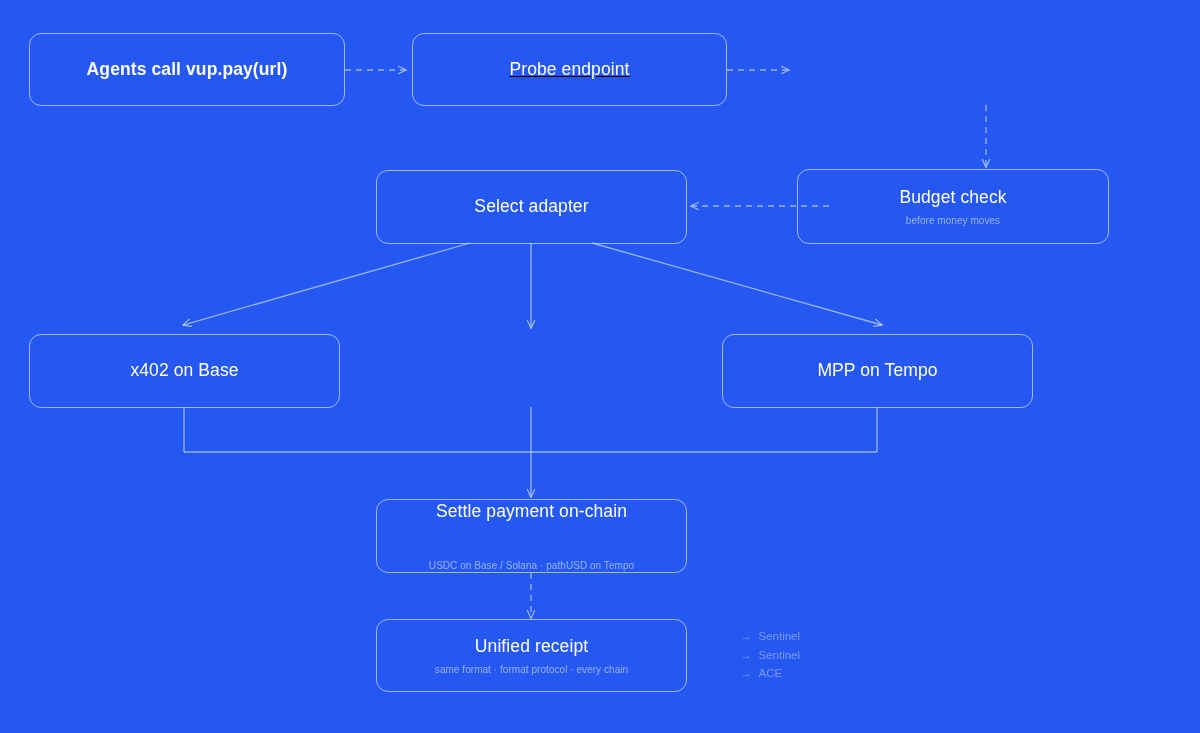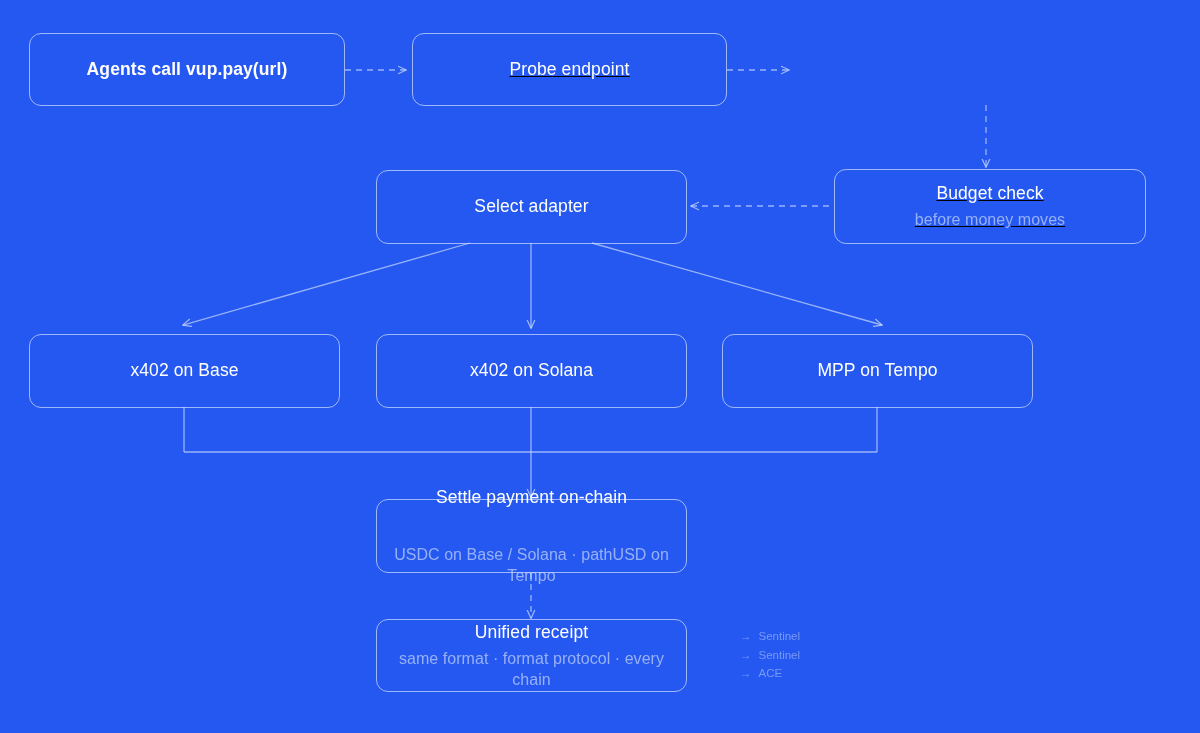--- a/index.html
+++ b/index.html
@@ -41,21 +41,21 @@
   }
   .node .title {
     color: #ffffff;
     font-size: 17.5px;
     line-height: 1.32;
     letter-spacing: 0.1px;
     white-space: pre-line;
   }
   .node .subtitle {
     color: rgba(198, 214, 252, 0.70);
-    font-size: 16px;
+    font-size: 10px;
     line-height: 1.3;
     margin-top: 5px;
     letter-spacing: 0.05px;
   }
   .legend {
     position: absolute;
     left: 740px;
     top: 631px;
     display: flex;
     flex-direction: column;
@@ -111,36 +111,33 @@
 
   <div class="node" style="left:29px; top:33px; width:316px; height:73px;font-weight:bold;">
     <div class="title">Agents call vup.pay(url)</div>
   </div>
 
   <div class="node" style="left:412px; top:33px; width:315px; height:73px;text-decoration:underline;">
     <div class="title">Probe endpoint</div>
   </div>
 
 
-  <div class="node" style="left:834px; top:169px; width:312px; height:75px;text-decoration:underline;">
+  <div class="node" style="left:797px; top:169px; width:312px; height:75px;">
     <div class="title">Budget check</div>
     <div class="subtitle">before money moves</div>
   </div>
 
   <div class="node" style="left:376px; top:170px; width:311px; height:74px;text-align:center;">
     <div class="title">Select adapter</div>
   </div>
 
   <div class="node" style="left:29px; top:334px; width:311px; height:74px;">
     <div class="title">x402 on Base</div>
   </div>
 
-  <div class="node" style="left:376px; top:334px; width:311px; height:74px;">
-    <div class="title">x402 on Solana</div>
-  </div>
 
   <div class="node" style="left:722px; top:334px; width:311px; height:74px;">
     <div class="title">MPP on Tempo</div>
   </div>
 
   <div class="node" style="left:376px; top:499px; width:311px; height:74px;gap:31px;">
     <div class="title">Settle payment on-chain</div>
     <div class="subtitle">USDC on Base / Solana · pathUSD on Tempo</div>
   </div>
 

